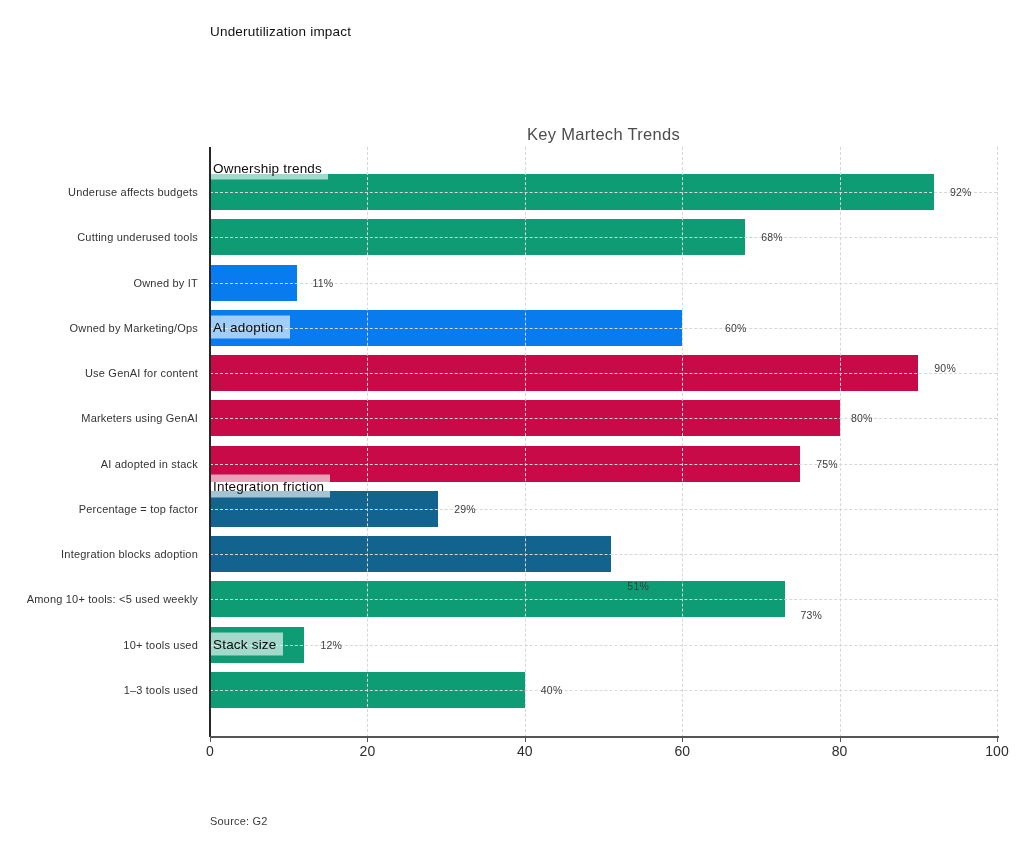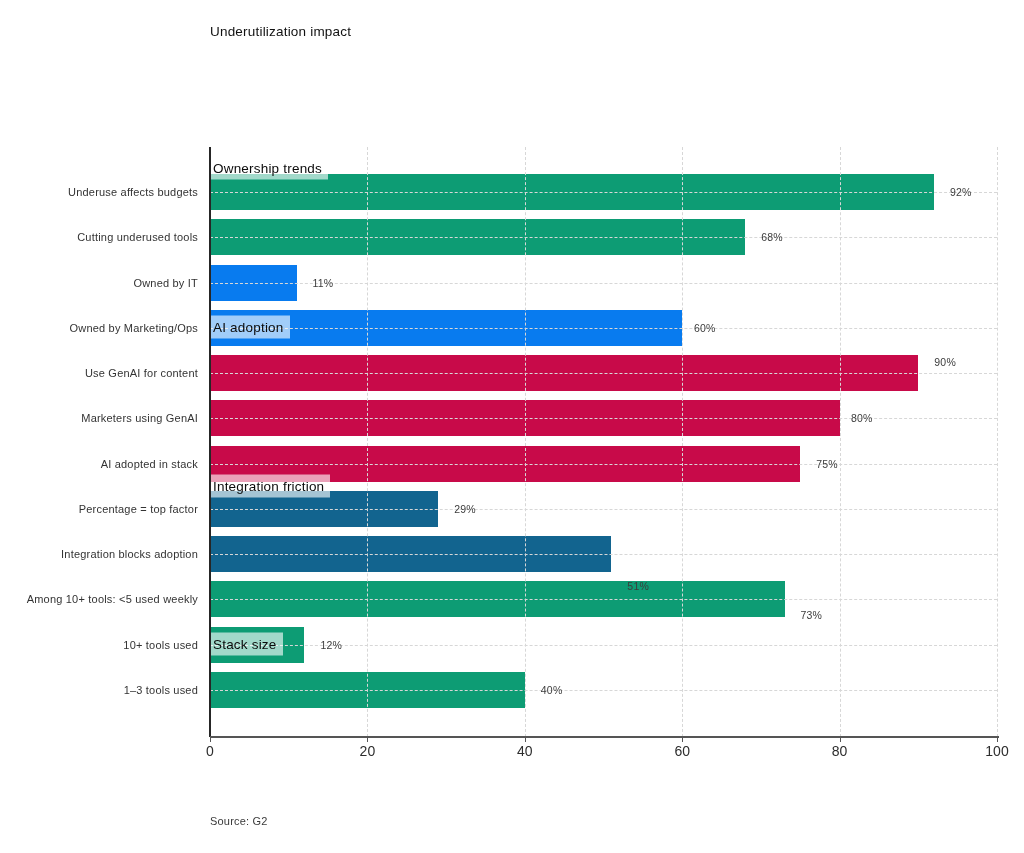--- a/index.html
+++ b/index.html
@@ -34,20 +34,21 @@
   .x-axis-label{position:absolute;left:210px;top:759px;width:787px;text-align:center;
                 font-size:13.5px;color:#2d2d2d;letter-spacing:.2px;}
 
   .source{position:absolute;left:210px;top:815px;font-size:11px;color:#3a3a3a;letter-spacing:.2px;}
 </style>
 </head>
 <body>
 
 <div id="page">
   <div class="top-label">Underutilization impact</div>
+  <div class="chart-title">Key Martech Trends</div>
 
   <div id="ylabels">
       <div class="cat-label" style="top: 45px;">Underuse affects budgets</div>
       <div class="cat-label" style="top: 90.273px;">Cutting underused tools</div>
       <div class="cat-label" style="top: 135.546px;">Owned by IT</div>
       <div class="cat-label" style="top: 180.819px;">Owned by Marketing/Ops</div>
       <div class="cat-label" style="top: 226.092px;">Use GenAI for content</div>
       <div class="cat-label" style="top: 271.365px;">Marketers using GenAI</div>
       <div class="cat-label" style="top: 316.638px;">AI adopted in stack</div>
       <div class="cat-label" style="top: 361.911px;">Percentage = top factor</div>
@@ -63,24 +64,24 @@
       <div class="hgrid" style="top: 45px;"></div>
       <div class="bar-value" style="left: 740.04px; top: 45px;">92%</div>
       <div class="bar" style="top: 72.273px; width: 535.16px; background: rgb(13, 156, 116);"></div>
       <div class="hgrid" style="top: 90.273px;"></div>
       <div class="bar-value" style="left: 551.16px; top: 90.273px;">68%</div>
       <div class="bar" style="top: 117.546px; width: 86.57px; background: rgb(8, 123, 239);"></div>
       <div class="hgrid" style="top: 135.546px;"></div>
       <div class="bar-value" style="left: 102.57px; top: 135.546px;">11%</div>
       <div class="bar" style="top: 162.819px; width: 472.2px; background: rgb(8, 123, 239);"></div>
       <div class="hgrid" style="top: 180.819px;"></div>
-      <div class="bar-value" style="left: 484px; top: 180.819px; text-align: right;">60%</div>
+      <div class="bar-value" style="left: 515px; top: 180.819px; text-align: right;">60%</div>
       <div class="bar" style="top: 208.092px; width: 708.3px; background: rgb(200, 10, 73);"></div>
       <div class="hgrid" style="top: 226.092px;"></div>
-      <div class="bar-value" style="left: 724.3px; top: 215px;">90%</div>
+      <div class="bar-value" style="left: 724.3px; top: 221px;">90%</div>
       <div class="bar" style="top: 253.365px; width: 629.6px; background: rgb(200, 10, 73);"></div>
       <div class="hgrid" style="top: 271.365px;"></div>
       <div class="bar-value" style="left: 629px; top: 271.365px; padding-left: 12px;">80%</div>
       <div class="bar" style="top: 298.638px; width: 590.25px; background: rgb(200, 10, 73);"></div>
       <div class="hgrid" style="top: 316.638px;"></div>
       <div class="bar-value" style="left: 606.25px; top: 316.638px;">75%</div>
       <div class="bar" style="top: 343.911px; width: 228.23px; background: rgb(18, 100, 143);"></div>
       <div class="hgrid" style="top: 361.911px;"></div>
       <div class="bar-value" style="left: 244.23px; top: 361.911px;">29%</div>
       <div class="bar" style="top: 389.184px; width: 401.37px; background: rgb(18, 100, 143);"></div>

